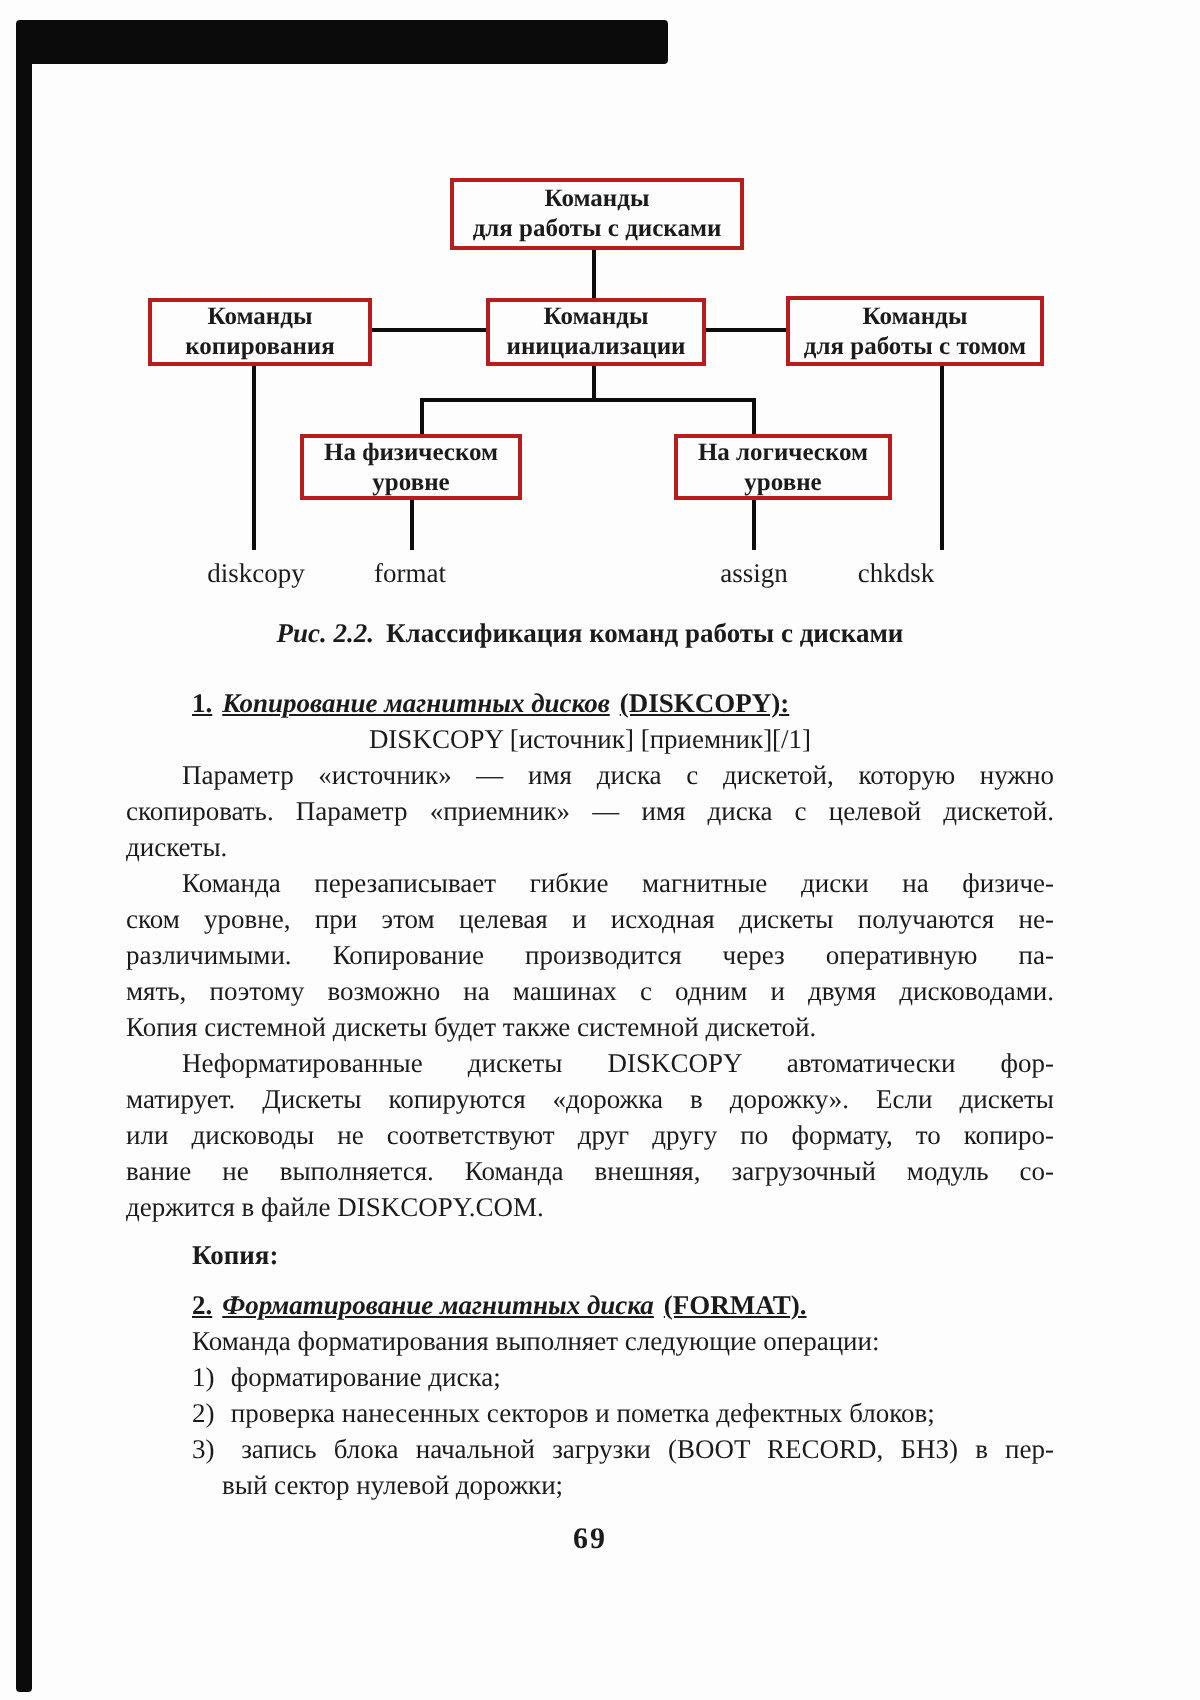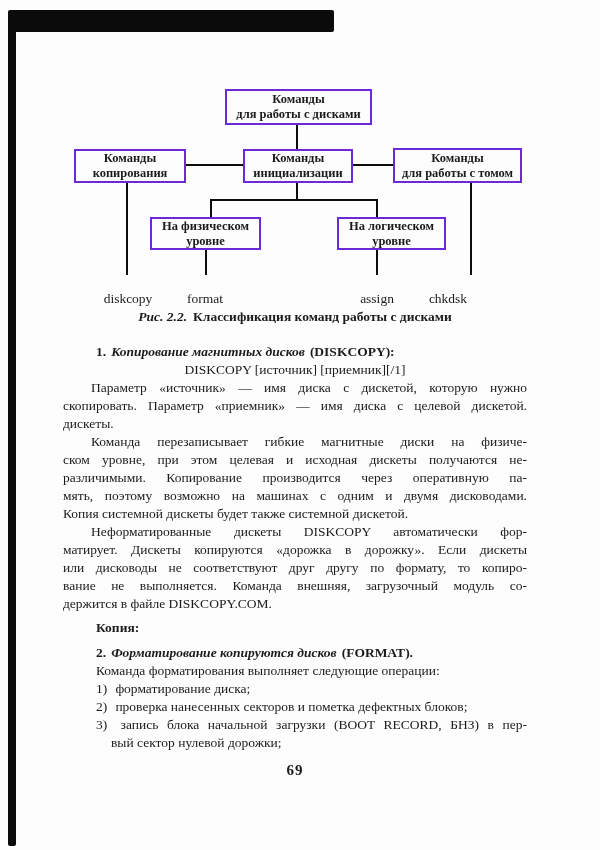--- a/index.html
+++ b/index.html
@@ -7,39 +7,39 @@
     position:relative;width:600px;height:850px;margin:0 auto;
     background:#fdfdfd;overflow:hidden;
     font-family:"Liberation Serif","DejaVu Serif",serif;color:#1b1b1b;
   }
   
   .scan-bar{position:absolute;background:#0b0b0b;}
   #bar-top{left:12px;top:10px;width:322px;height:22px;border-radius:2px;}
   #bar-left{left:8px;top:10px;width:8px;height:836px;border-radius:2px;}
   
   .dbox{
-    position:absolute;box-sizing:border-box;border:2px solid #6d28d9;background:#fdfdfd;
+    position:absolute;box-sizing:border-box;border:2px solid #b91c1c;background:#fdfdfd;
     display:flex;flex-direction:column;align-items:center;justify-content:center;
     font-weight:bold;font-size:12.5px;line-height:15px;text-align:center;white-space:nowrap;
   }
   .dline{position:absolute;background:#0d0d0d;}
-  .dlabel{position:absolute;width:100px;text-align:center;font-size:13.5px;line-height:16px;margin-top:12px;}
+  .dlabel{position:absolute;width:100px;text-align:center;font-size:13.5px;line-height:16px;}
   
   #col{
     position:absolute;left:63px;top:308px;width:464px;
     font-size:13.5px;line-height:18px;
   }
   .tl{text-align:justify;text-align-last:left;}
   .j{text-align:justify;text-align-last:justify;}
   .ind{text-indent:28px;}
   .hang{padding-left:33px;}
   .cont{padding-left:48px;}
   .caption{text-align:center;font-weight:bold;}
   .caption .pfx{font-style:italic;margin-right:6px;}
-  .heading{font-weight:bold;padding-left:33px;text-align:left;text-align-last:left;}
+  .heading{font-weight:bold;padding-left:33px;text-align:left;text-align-last:left;text-decoration:underline;}
   .heading .num{margin-right:5px;}
   .heading .ttl{font-style:italic;margin-right:5px;}
   .syntax{text-align:center;text-align-last:center;}
   .h1sp{margin-top:17px;}
   .exsp{margin-top:6px;}
   .h2sp{margin-top:7px;}
   .bold{font-weight:bold;}
   .marker{display:inline-block;min-width:16px;}
   #pagenum{margin-top:9px;text-align:center;text-align-last:center;font-weight:bold;font-size:15px;letter-spacing:1px;}
 </style>
@@ -119,21 +119,21 @@
 
     <div class="tl j ind">Неформатированные дискеты DISKCOPY автоматически фор-</div>
     <div class="tl j">матирует. Дискеты копируются «дорожка в дорожку». Если дискеты</div>
     <div class="tl j">или дисководы не соответствуют друг другу по формату, то копиро-</div>
     <div class="tl j">вание не выполняется. Команда внешняя, загрузочный модуль со-</div>
     <div class="tl">держится в файле DISKCOPY.COM.</div>
 
     <div class="bold hang exsp">Копия:</div>
 
     <div class="heading h2sp">
-      <span class="num">2.</span><span class="ttl">Форматирование копируются дисков</span><span>(FORMAT).</span>
+      <span class="num">2.</span><span class="ttl">Форматирование магнитных диска</span><span>(FORMAT).</span>
     </div>
 
     <div class="tl hang">Команда форматирования выполняет следующие операции:</div>
 
     <div class="tl hang">
       <span class="marker">1)</span> <span>форматирование диска;</span>
     </div>
     <div class="tl hang">
       <span class="marker">2)</span> <span>проверка нанесенных секторов и пометка дефектных блоков;</span>
     </div>

